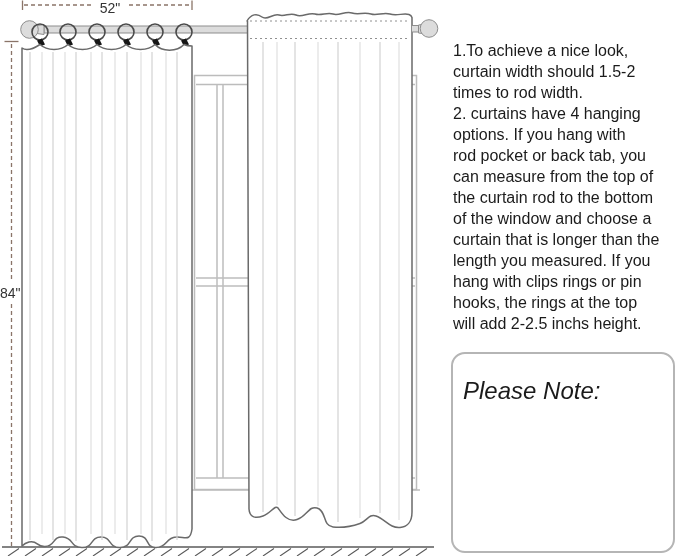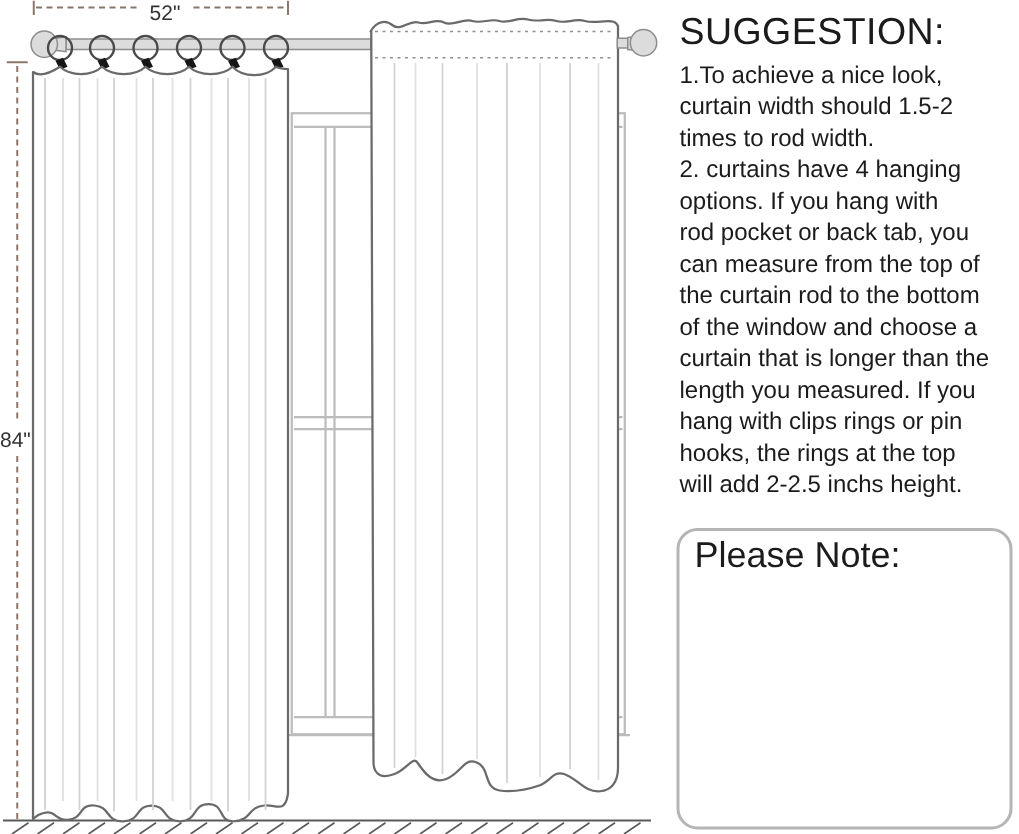--- a/index.html
+++ b/index.html
@@ -12,21 +12,21 @@
     position:absolute;left:453px;top:6px;font-size:25px;line-height:30px;
     letter-spacing:.3px;color:#1b1b1b;white-space:nowrap;
   }
   .suggestion-body{
     position:absolute;left:453px;top:40px;width:235px;
     font-size:16px;line-height:21px;color:#1b1b1b;white-space:pre-line;
   }
   .note-box{
     position:absolute;left:451px;top:352px;width:224px;height:201px;
     border:2px solid #b5b5b5;border-radius:14px;box-sizing:border-box;
-    padding:0 10px;background:#fff;
+    padding:20px 10px;background:#fff;font-style:italic;
   }
   .note-title{font-size:24px;line-height:30px;margin:2px 0 4px;color:#1b1b1b;}
   .note-body{font-size:17px;line-height:22.5px;color:#1b1b1b;white-space:pre-line;}
   .measure-label{font-size:14px;fill:#333333;}
 </style>
 </head>
 <body>
 
 <div class="canvas">
 
@@ -146,21 +146,20 @@
     <text class="measure-label" x="110" y="13" text-anchor="middle">52"</text>
 
     <g stroke="#8a7468" stroke-width="1.3" fill="none">
       <line x1="4.5" y1="41.5" x2="18.5" y2="41.5"></line>
       <line x1="11.5" y1="44" x2="11.5" y2="282" stroke-dasharray="4 3"></line>
       <line x1="11.5" y1="304" x2="11.5" y2="546" stroke-dasharray="4 3"></line>
     </g>
     <text class="measure-label" x="0" y="298" text-anchor="start">84"</text>
   </svg>
 
-  <div class="suggestion-title">SUGGESTION:</div>
   <div class="suggestion-body">1.To achieve a nice look,
 curtain width should 1.5-2
 times to rod width.
 2. curtains have 4 hanging
 options. If you hang with
 rod pocket or back tab, you
 can measure from the top of
 the curtain rod to the bottom
 of the window and choose a
 curtain that is longer than the

